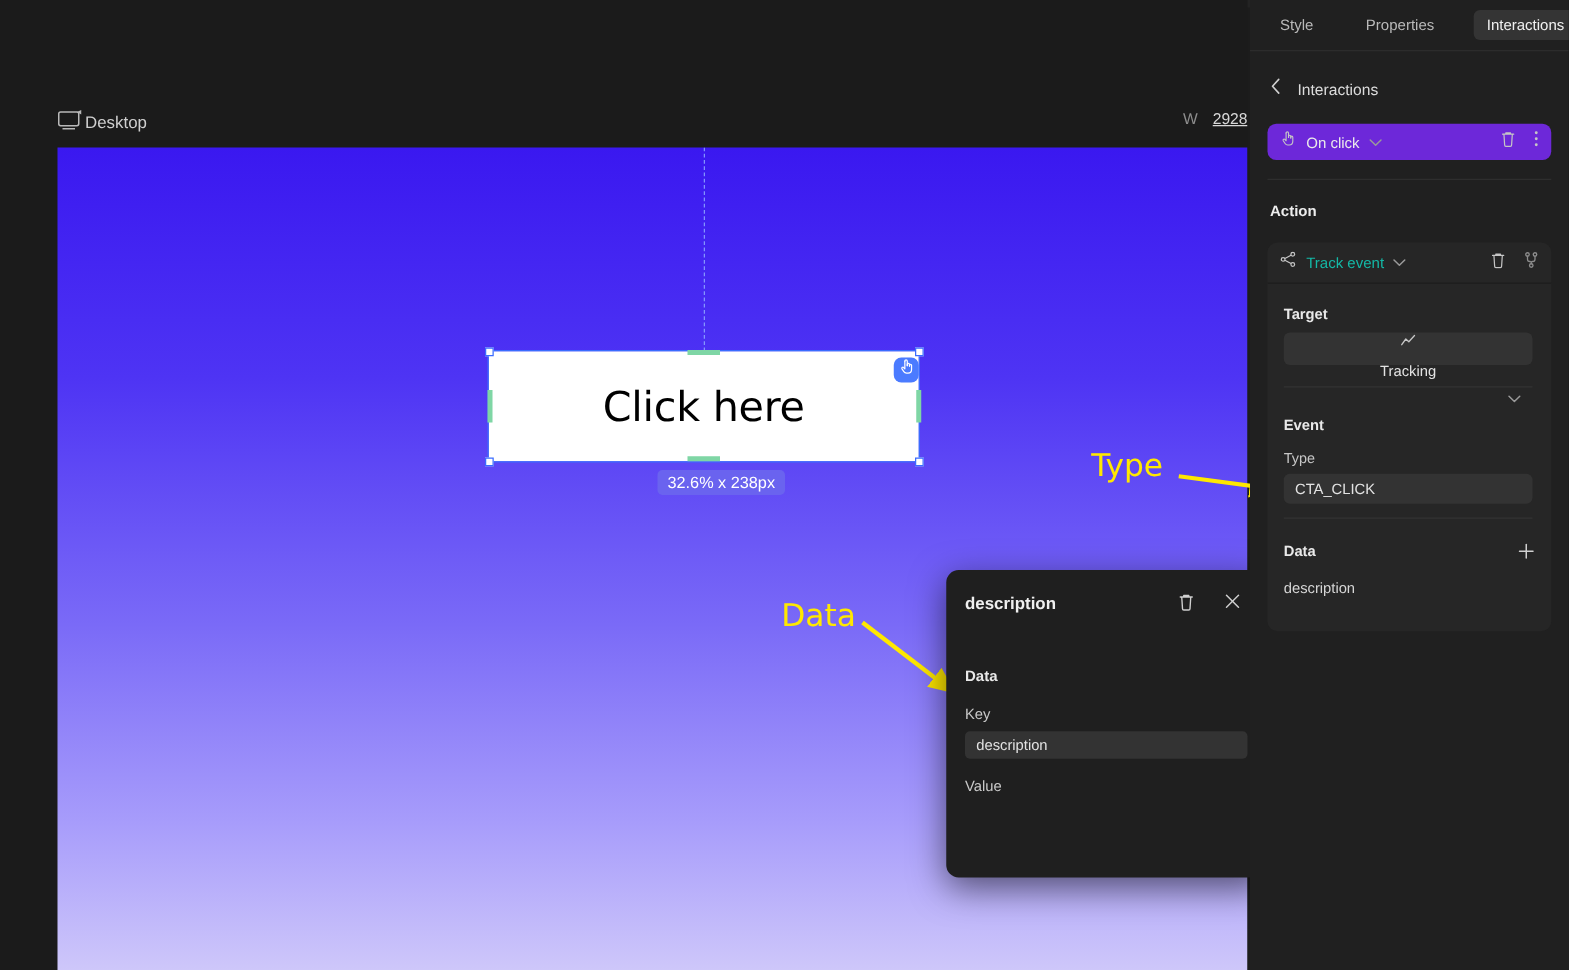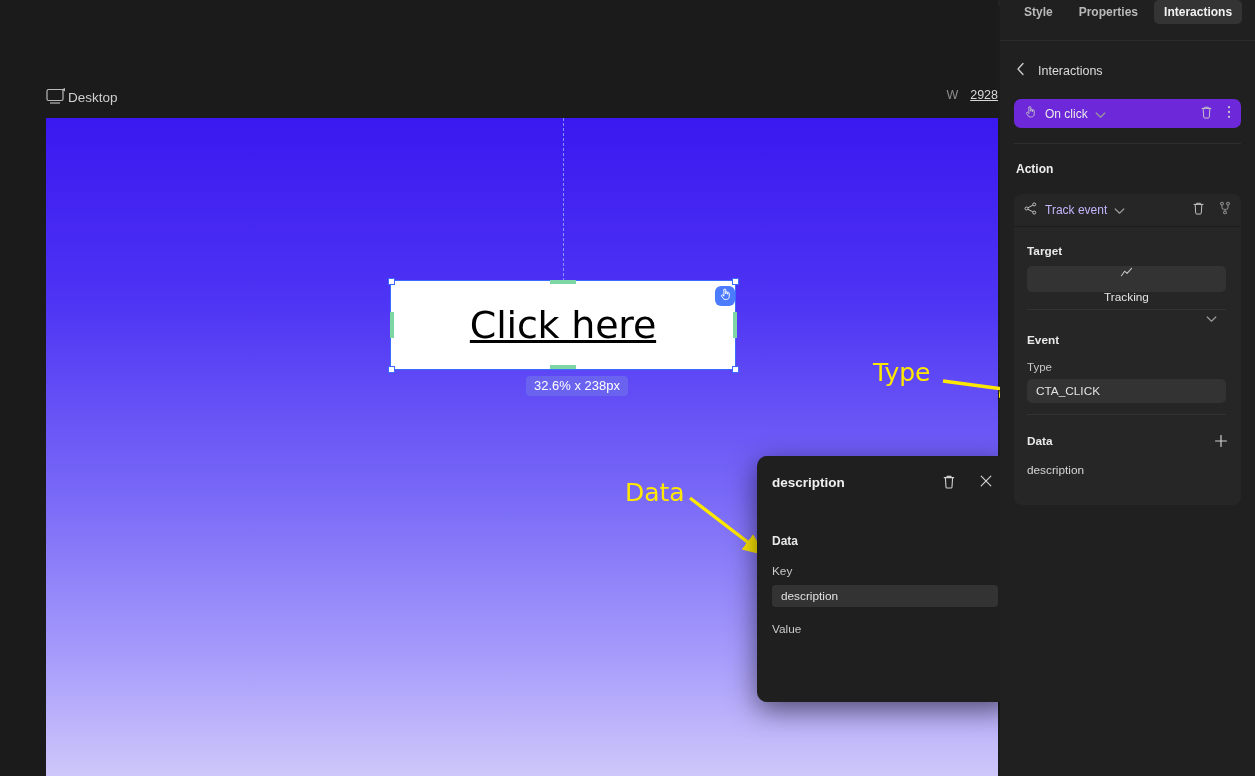--- a/index.html
+++ b/index.html
@@ -85,24 +85,23 @@
     width: 344px; height: 88px;
     background: #ffffff;
     outline: 1.5px solid #3b6cff;
   }
   #selection-label {
     position: absolute;
     left: 345px; top: 163px;
     width: 344px; height: 88px;
     display: flex; align-items: center; justify-content: center;
     color: #000;
-    font-size: 38px;
+    font-size: 33px;
     font-family: "DejaVu Sans", sans-serif;
     letter-spacing: -0.2px;
-    text-decoration: underline;
   }
   .handle {
     position: absolute;
     width: 7px; height: 7px;
     background: #ffffff;
     border: 1.3px solid #3b6cff;
     box-sizing: border-box;
   }
   .edge-guide {
     position: absolute;
@@ -182,24 +181,23 @@
 
   
   #right-panel {
     position: absolute;
     top: 0; right: 0;
     width: 255px; height: 776px;
     background: #202020;
   }
   #panel-tabs {
     position: absolute; top: 0; left: 0; right: 0; height: 40px;
-    display: flex; align-items: flex-start; gap: 6px;
+    display: flex; align-items: center; gap: 22px;
     padding-left: 14px;
     border-bottom: 1px solid #2c2c2c;
-    font-weight: bold;
   }
   .panel-tab {
     font-size: 12px; color: #b9b9b9;
     padding: 5px 10px; border-radius: 5px; cursor: pointer;
   }
   .panel-tab.active { background: #343434; color: #f1f1f1; }
 
   #panel-breadcrumb {
     position: absolute; top: 62px; left: 16px;
     display: flex; align-items: center; gap: 12px;
@@ -228,21 +226,21 @@
     position: absolute; top: 194px; left: 14px;
     width: 227px; height: 311px;
     background: #262626; border-radius: 8px;
     overflow: hidden;
   }
   #action-card-header {
     position: absolute; top: 0; left: 0; right: 0; height: 33px;
     display: flex; align-items: center; padding: 0 10px;
     box-sizing: border-box; border-bottom: 1px solid #1c1c1c;
   }
-  #action-card-header .action-label { font-size: 12px; color: #c4b5fd; margin: 0 7px 0 8px; }
+  #action-card-header .action-label { font-size: 12px; color: #14b8a6; margin: 0 7px 0 8px; }
   .hdr-icons { margin-left: auto; display: flex; align-items: center; gap: 14px; }
 
   .card-section-title {
     position: absolute; left: 13px;
     font-size: 11.8px; font-weight: bold; color: #e9e9e9;
   }
   .card-field-label {
     position: absolute; left: 13px;
     font-size: 11.5px; color: #c6c6c6;
   }

